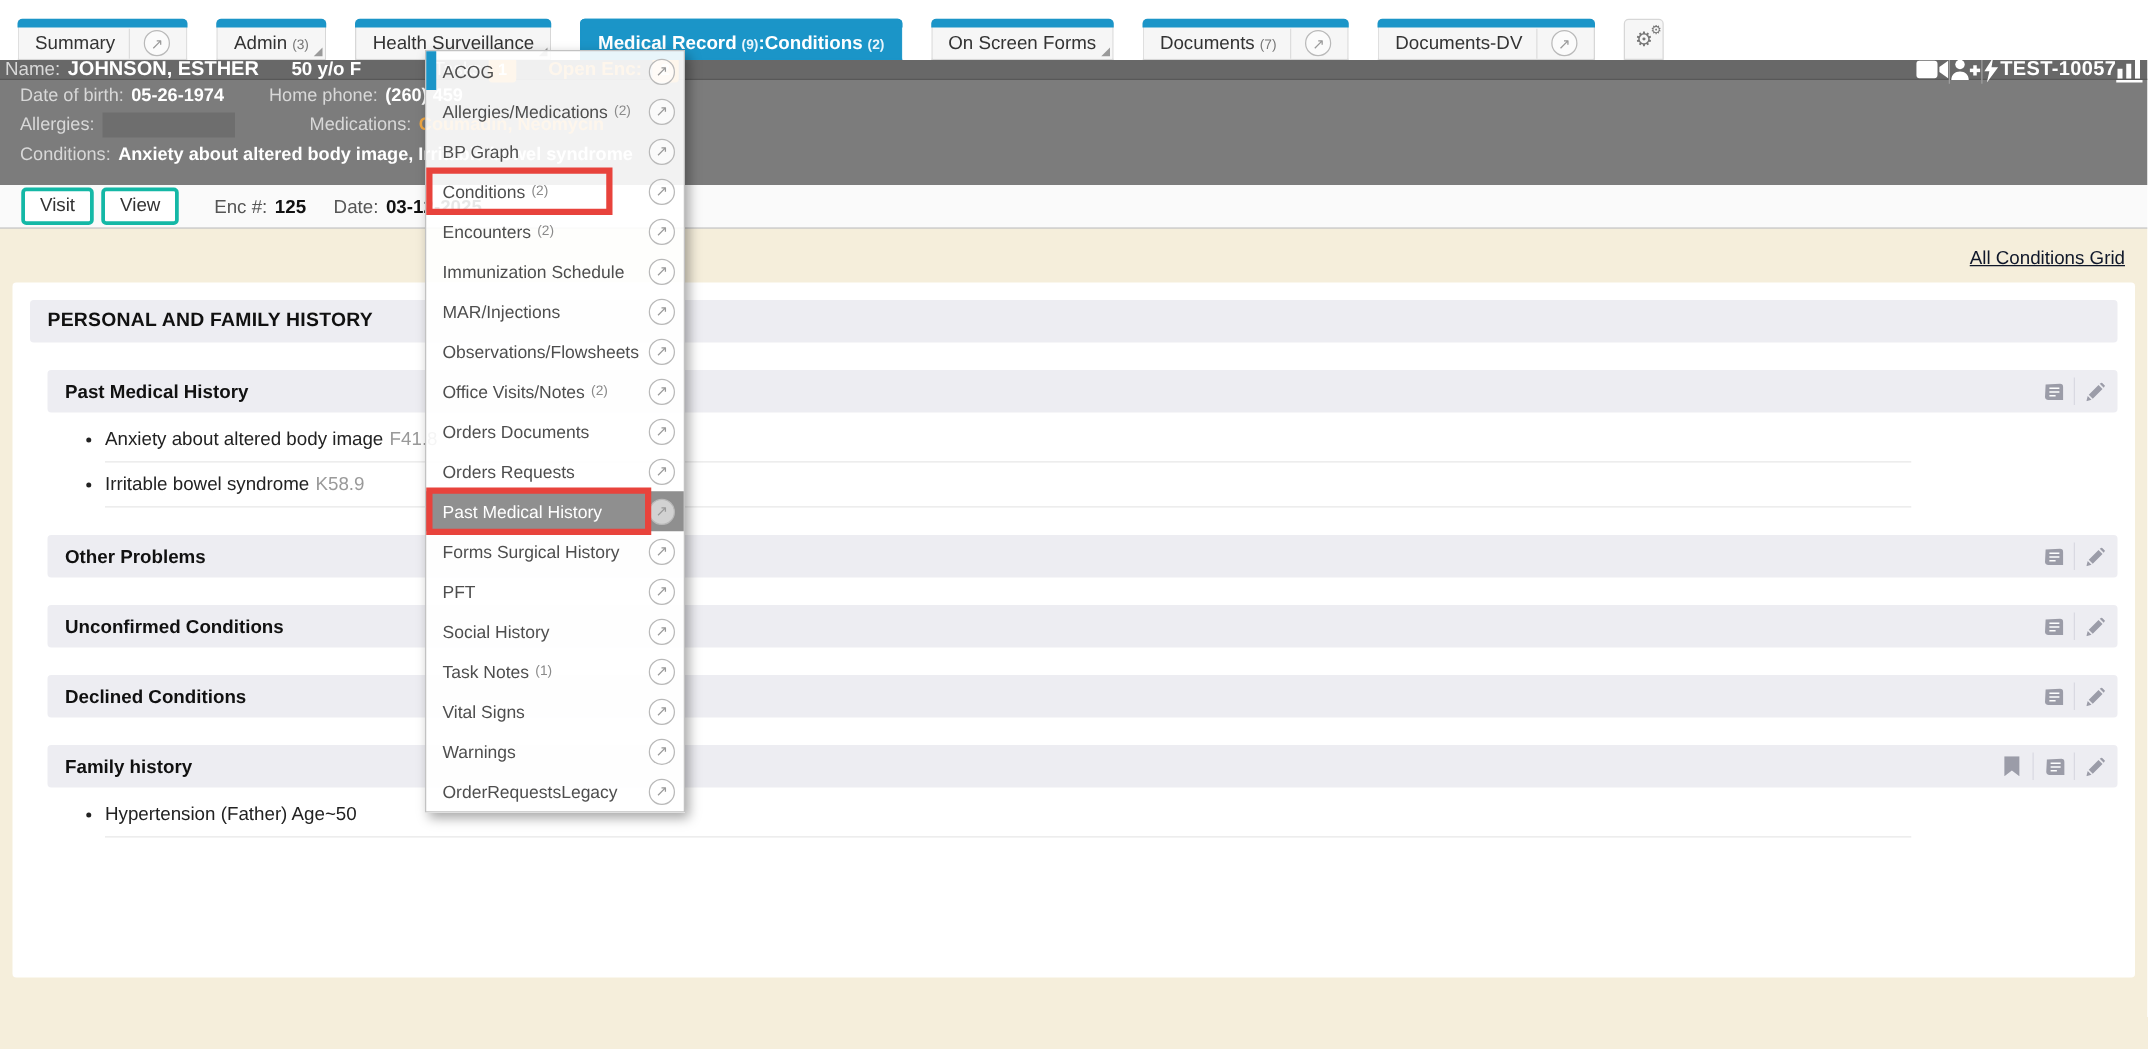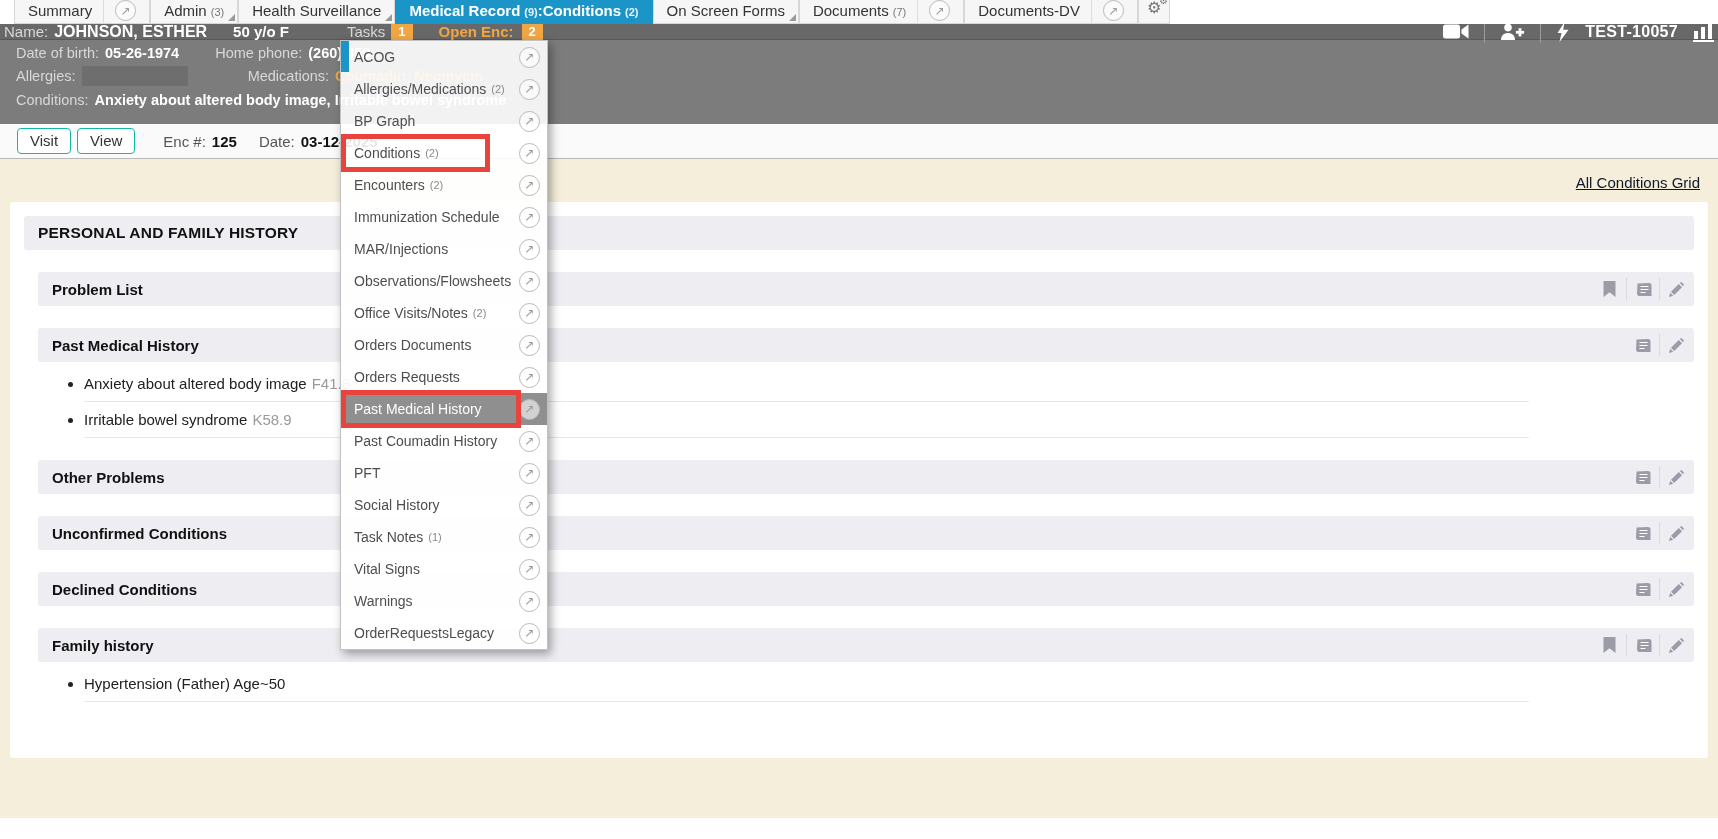--- a/index.html
+++ b/index.html
@@ -1,20 +1,20 @@
 <!DOCTYPE html>
 <html style="--tab-blue: #1b95c8; --banner-dark: #686868; --banner-mid: #7c7c7c; --accent-orange: #f0a743; --annotation-red: #e8433c; --beige: #f5eedb; --section-bar: #ededf2;"><head>
 <meta charset="utf-8">
 <style>
   * { box-sizing: border-box; margin: 0; padding: 0; }
   html,body { width:1718px; height:839px; overflow:hidden; }
   body { font-family:"Liberation Sans", sans-serif; background:#fff; position:relative; }
 
   
-  .tabbar { height:24px; background:#fff; display:flex; align-items:flex-end; padding-left:14px; gap:0; position:relative; }
+  .tabbar { height:48px; background:#fff; display:flex; align-items:flex-end; padding-left:14px; gap:23px; position:relative; }
   .tab { height:33px; display:flex; align-items:center; background:#f6f6f6; border:1px solid #d7d7d7; border-top:none;
          border-radius:4px 4px 0 0; position:relative; padding:7px 13px 0 13px; font-size:15px; color:#333; white-space:nowrap; }
   .tab::before { content:""; position:absolute; top:0; left:-1px; right:-1px; height:7px; background:var(--tab-blue); border-radius:4px 4px 0 0; }
   .tab.active { background:var(--tab-blue); color:#fff; font-weight:bold; border-color:var(--tab-blue); }
   .tab.plain { padding:0 8px; border-top:1px solid #d7d7d7; }
   .tab.plain::before { display:none; }
   .tab .cnt { font-size:11px; color:#777; margin-left:4px; position:relative; top:1px; }
   .tab.active .cnt { color:#e8f5fc; }
   .tab.fold::after { content:""; position:absolute; right:2px; bottom:2px; border-left:7px solid transparent; border-bottom:7px solid #9a9a9a; }
   .circle { width:21px; height:21px; min-width:21px; border:1px solid #b9b9b9; border-radius:50%; display:inline-flex;
@@ -27,29 +27,29 @@
   .banner-row1 { height:16px; background:var(--banner-dark); border-bottom:1px solid #585858; color:#fff;
                  display:flex; align-items:center; padding:0 4px; font-size:15px; }
   .banner-info { height:84px; background:var(--banner-mid); color:#fff; padding:1px 16px 0; font-size:14.5px; }
   .brow { height:23.5px; display:flex; align-items:center; white-space:nowrap; }
   .lbl { color:#d8d8d8; margin-right:6px; }
   .val { font-weight:bold; color:#fff; }
   .orangeval { color:var(--accent-orange); font-weight:bold; }
   .redact { display:inline-block; width:106px; height:20px; background:#6e6e6e; }
   .badge { background:var(--accent-orange); color:#fff; border-radius:3px; padding:0 7px; font-size:13px; font-weight:bold;
            height:20px; line-height:20px; display:inline-block; }
-  .banner-icons { margin-left:auto; display:flex; align-items:center; gap:15px; }
+  .banner-icons { margin-left:auto; display:flex; align-items:center; }
   .vsep { width:1px; height:22px; background:#9d9d9d; }
   .pid { font-size:16px; font-weight:bold; letter-spacing:.3px; }
   .chartwrap { border-bottom:2px solid #fff; padding-bottom:1px; display:flex; }
 
   
   .toolbar { height:35px; background:#fafafa; border-bottom:1px solid #b9b9b9; display:flex; align-items:center;
              padding:0 17px; font-size:15px; }
-  .btn { border:1px solid #14b8a6; border-radius:4px; background:#fff; padding:3px 12px 4px; font-size:15px; color:#333; margin-right:6px;text-align:center; }
+  .btn { border:3px solid #14b8a6; border-radius:4px; background:#fff; padding:3px 12px 4px; font-size:15px; color:#333; margin-right:6px;text-align:center; }
   .kv-l { color:#555; margin-left:22px; margin-right:6px; }
   .kv-v { font-weight:bold; color:#111; }
 
   
   .content { background:var(--beige); height:659px; padding:0 10px; }
   .linkrow { text-align:right; padding:15px 8px 10px; }
   .gridlink { color:#0f172a; font-size:15px; text-decoration:underline; cursor:pointer; }
   .panel { background:#fff; border-radius:3px; padding:14px; min-height:556px; }
   .bar { background:var(--section-bar); border-radius:3px; height:34px; display:flex; align-items:center;
          padding:0 2px 0 14px; font-weight:bold; color:#111; }
@@ -190,41 +190,20 @@
 
 <div class="content">
   <div class="linkrow">
     <a class="gridlink">All Conditions Grid</a>
   </div>
   <div class="panel" id="panel">
       <div class="bar group">
         <span>PERSONAL AND FAMILY HISTORY</span>
       </div>
       <div class="bar sub">
-        <span>Problem List</span>
-        <div class="bar-icons">
-          <span class="icell">
-            <svg width="13" height="16" viewBox="0 0 13 16">
-              <path d="M.5 0h12v16l-6-4.7L.5 16z" fill="#9b9ca8"></path>
-            </svg>
-          </span>
-          <span class="icell">
-            <svg width="17" height="15" viewBox="0 0 17 15">
-              <path d="M2.5 1.5 14 1a2.5 2.5 0 0 1 2.5 2.5V14H5A2.5 2.5 0 0 1 2 11.5z" fill="#9b9ca8"></path>
-              <path d="M5.5 4.5h8M5.5 7.5h8M5.5 10.5h5" stroke="#fff" stroke-width="1.2"></path>
-            </svg>
-          </span>
-          <span class="icell">
-            <svg width="15" height="15" viewBox="0 0 15 15">
-              <path d="M0 15l1.2-4.2 3 3zM2 9.8 9.8 2l3.2 3.2L5.2 13zM10.8 1l1.6-1 2.6 2.6-1 1.6z" fill="#9b9ca8"></path>
-            </svg>
-          </span>
-        </div>
-      </div>
-      <div class="bar sub">
         <span>Past Medical History</span>
         <div class="bar-icons">
           <span class="icell">
             <svg width="17" height="15" viewBox="0 0 17 15">
               <path d="M2.5 1.5 14 1a2.5 2.5 0 0 1 2.5 2.5V14H5A2.5 2.5 0 0 1 2 11.5z" fill="#9b9ca8"></path>
               <path d="M5.5 4.5h8M5.5 7.5h8M5.5 10.5h5" stroke="#fff" stroke-width="1.2"></path>
             </svg>
           </span>
           <span class="icell">
             <svg width="15" height="15" viewBox="0 0 15 15">
@@ -359,21 +338,21 @@
     </div>
     <div class="mitem">
       <span>Orders Requests</span>
       <span class="circle">↗</span>
     </div>
     <div class="mitem hovered red-wide">
       <span>Past Medical History</span>
       <span class="circle">↗</span>
     </div>
     <div class="mitem">
-      <span>Past Coumadin History</span>
+      <span>Forms Surgical History</span>
       <span class="circle">↗</span>
     </div>
     <div class="mitem">
       <span>PFT</span>
       <span class="circle">↗</span>
     </div>
     <div class="mitem">
       <span>Social History</span>
       <span class="circle">↗</span>
     </div>

